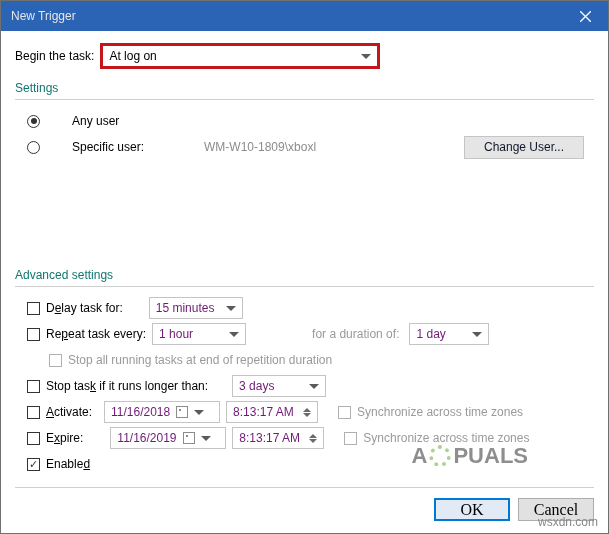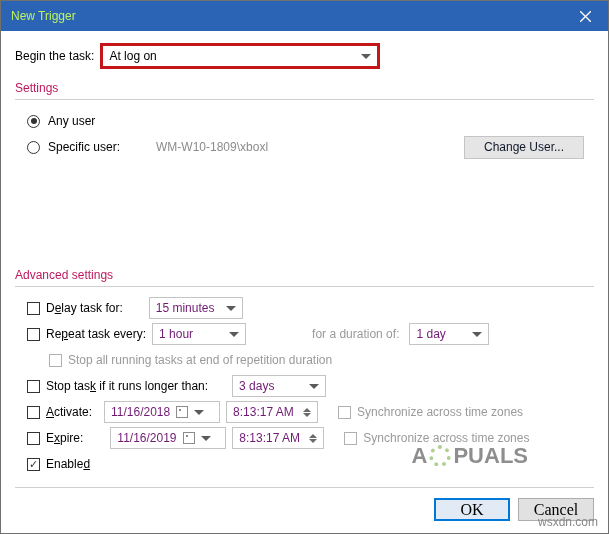--- a/index.html
+++ b/index.html
@@ -14,21 +14,21 @@
     width: 609px;
     height: 534px;
     border: 1px solid #707070;
     background: #fff;
     position: relative;
     display: flex;
     flex-direction: column;
   }
   .title-bar {
     background: #2b64b4;
-    color: #bef264;
+    color: #e5e5e5;
     height: 30px;
     display: flex;
     align-items: center;
     padding-left: 10px;
     font-size: 12px;
   }
   .title-bar .close {
     margin-left: auto;
     margin-right: 0;
     width: 45px;
@@ -64,34 +64,35 @@
     font-size: 12px;
     background: #fff;
   }
   .chev {
     width: 0; height: 0;
     border-left: 5px solid transparent;
     border-right: 5px solid transparent;
     border-top: 5px solid #5a5a5a;
   }
   .grp-label {
-    color: #be185d;
+    color: #0f766e;
     margin-bottom: 4px;
   }
   .grp-rule {
     border: none;
     border-top: 1px solid #d0d0d0;
     margin: 0 0 8px 0;
   }
   .settings { margin-bottom: 8px; }
   .opt-row {
     display: flex;
     align-items: center;
     height: 26px;
     padding-left: 12px;
+    gap: 24px;
   }
   .radio {
     width: 13px; height: 13px;
     border: 1px solid #333;
     border-radius: 50%;
     margin-right: 8px;
     display:flex;align-items:center;justify-content:center;
   }
   .radio .dot { width:6px;height:6px;border-radius:50%;background:#333; display:none; }
   .radio.checked .dot { display:block; }

